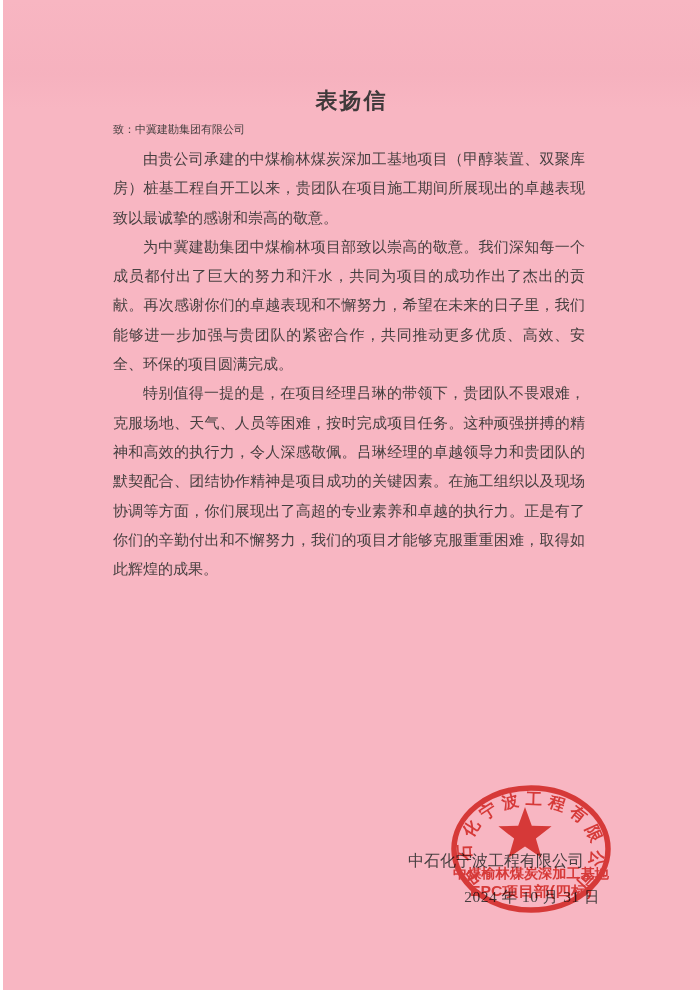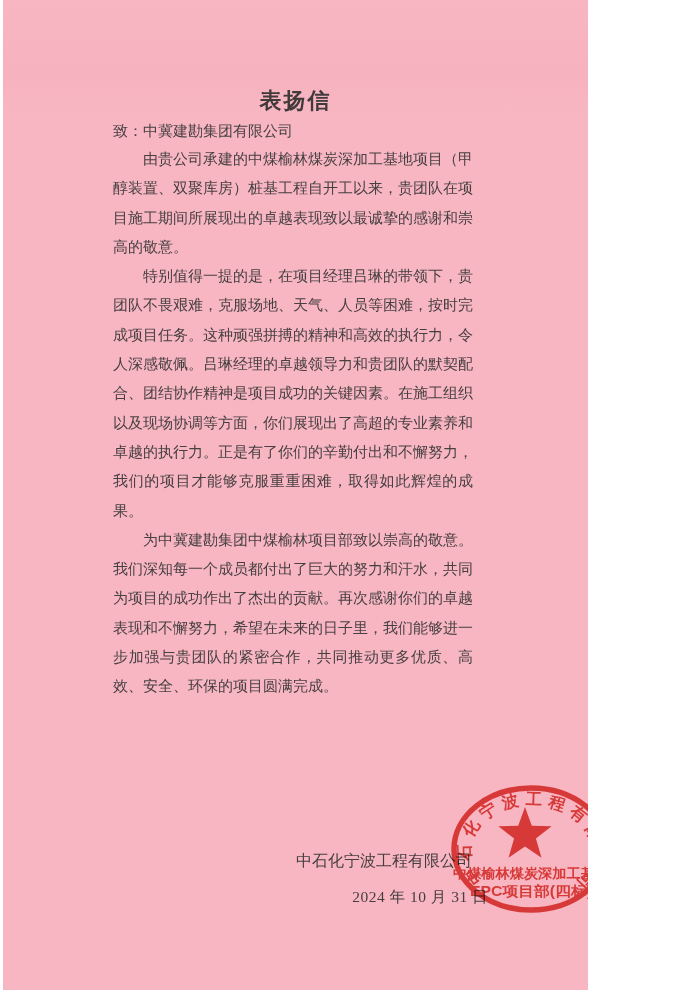--- a/index.html
+++ b/index.html
@@ -6,21 +6,21 @@
     margin: 0;
     padding: 0;
     width: 700px;
     height: 994px;
     background: #ffffff;
     overflow: hidden;
     font-family: "Liberation Serif", "DejaVu Serif", serif;
   }
   .scan-frame {
     position: relative;
-    width: 588px;
+    width: 700px;
     height: 994px;
     background: #ffffff;
   }
   .page {
     position: absolute;
     left: 3px;
     top: 0;
     right: 0;
     bottom: 4px;
     background:
@@ -41,21 +41,21 @@
     font-size: 22px;
     font-weight: 700;
     letter-spacing: 2px;
     color: #403a3b;
   }
   .salutation {
     position: absolute;
     top: 122px;
     left: 110px;
     right: 110px;
-    font-size: 15px;
+    font-size: 11px;
     color: #474041;
   }
   .body-text {
     position: absolute;
     top: 145px;
     left: 110px;
     right: 115px;
     font-size: 15px;
     line-height: 29.3px;
     text-align: justify;
@@ -100,22 +100,22 @@
 
 <div class="scan-frame">
   <div class="page">
 
     <div class="title">表扬信</div>
 
     <div class="salutation">致：中冀建勘集团有限公司</div>
 
     <div class="body-text">
       <p>由贵公司承建的中煤榆林煤炭深加工基地项目（甲醇装置、双聚库房）桩基工程自开工以来，贵团队在项目施工期间所展现出的卓越表现致以最诚挚的感谢和崇高的敬意。</p>
+      <p>为中冀建勘集团中煤榆林项目部致以崇高的敬意。我们深知每一个成员都付出了巨大的努力和汗水，共同为项目的成功作出了杰出的贡献。再次感谢你们的卓越表现和不懈努力，希望在未来的日子里，我们能够进一步加强与贵团队的紧密合作，共同推动更多优质、高效、安全、环保的项目圆满完成。</p>
       <p>特别值得一提的是，在项目经理吕琳的带领下，贵团队不畏艰难，克服场地、天气、人员等困难，按时完成项目任务。这种顽强拼搏的精神和高效的执行力，令人深感敬佩。吕琳经理的卓越领导力和贵团队的默契配合、团结协作精神是项目成功的关键因素。在施工组织以及现场协调等方面，你们展现出了高超的专业素养和卓越的执行力。正是有了你们的辛勤付出和不懈努力，我们的项目才能够克服重重困难，取得如此辉煌的成果。</p>
-      <p>为中冀建勘集团中煤榆林项目部致以崇高的敬意。我们深知每一个成员都付出了巨大的努力和汗水，共同为项目的成功作出了杰出的贡献。再次感谢你们的卓越表现和不懈努力，希望在未来的日子里，我们能够进一步加强与贵团队的紧密合作，共同推动更多优质、高效、安全、环保的项目圆满完成。</p>
     </div>
 
     <div class="signoff">中石化宁波工程有限公司</div>
 
     <div class="dateline">2024 年 10 月 31 日</div>
 
     <div class="stamp">
       <svg viewBox="0 0 180 152" xmlns="http://www.w3.org/2000/svg">
 
         <ellipse cx="90" cy="76" rx="77" ry="61" fill="none" stroke="#d8382f" stroke-width="5.5"></ellipse>

